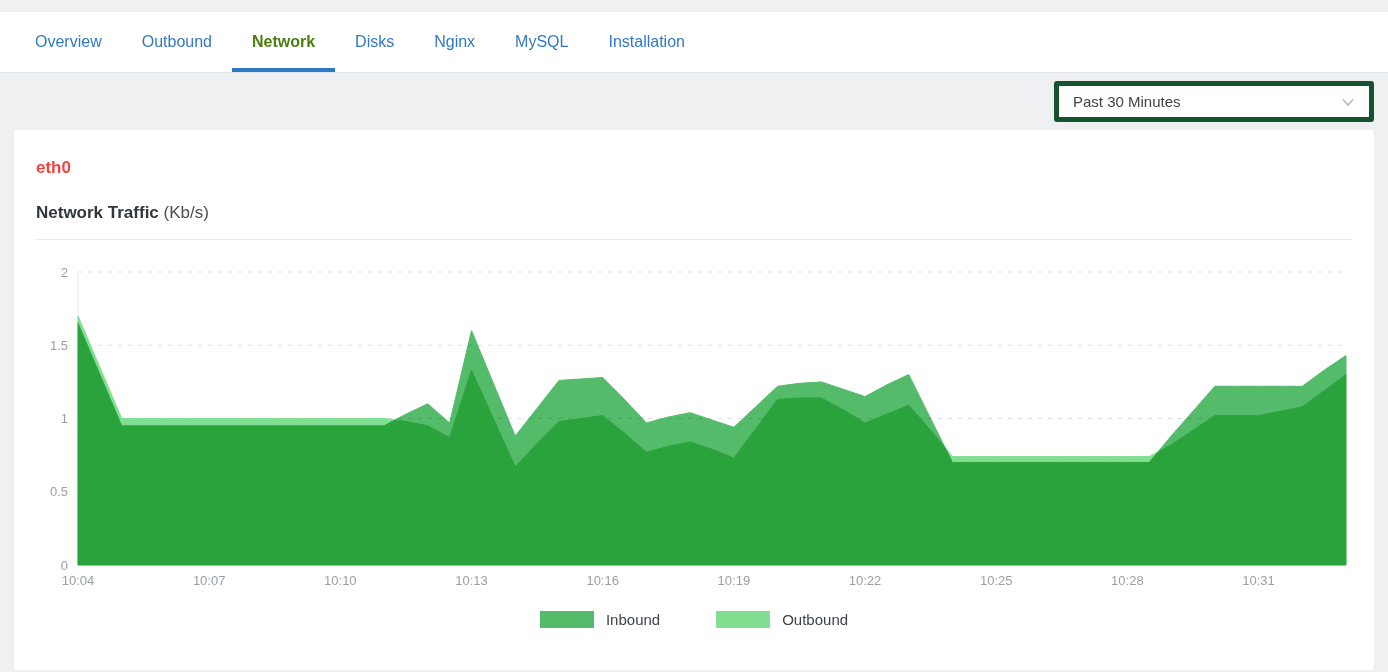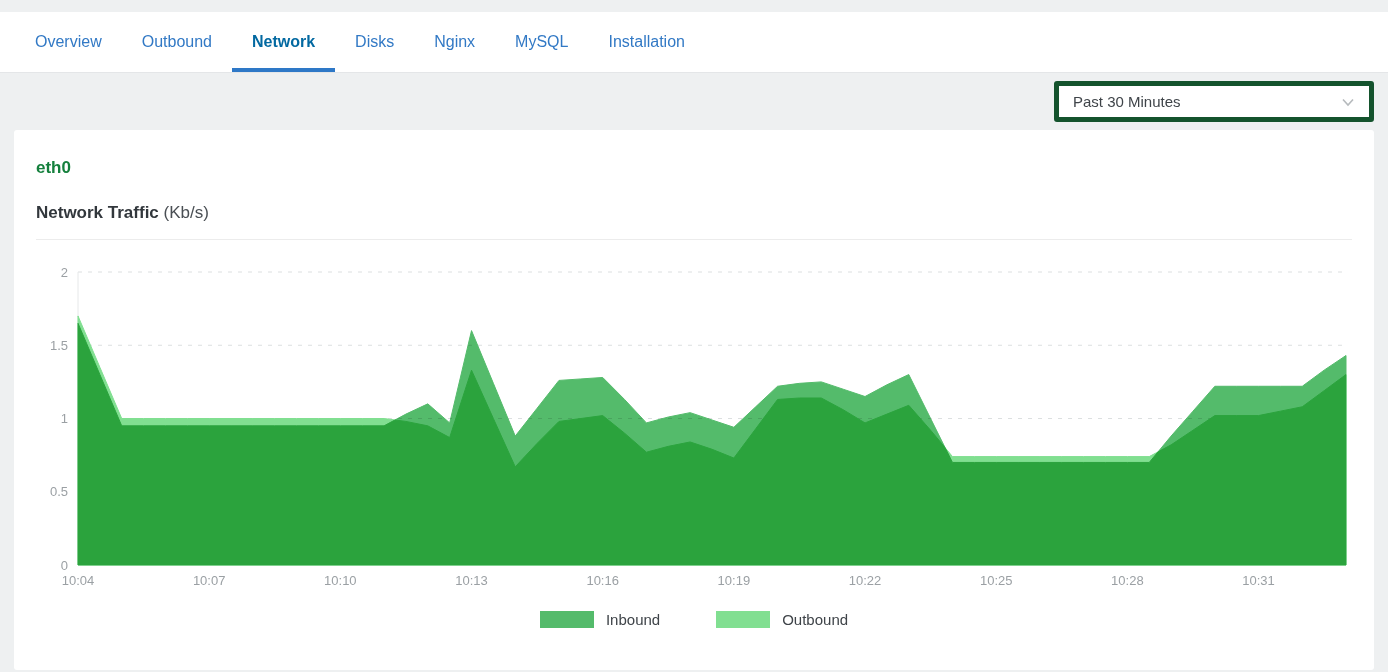--- a/index.html
+++ b/index.html
@@ -25,21 +25,21 @@
     align-items: center;
     padding: 0 20px;
     font-size: 16px;
     color: var(--tab-link, #3279c5);
     border-bottom: 4px solid transparent;
     padding-top: 4px;
     cursor: pointer;
     white-space: nowrap;
   }
   .tab.active {
-    color: #0369a1;
+    color: #4d7c0f;
     font-weight: 700;
     border-bottom-color: var(--accent, #2e78c7);
   }
   
   .band {
     height: 57px;
     position: relative;
   }
   .dropdown {
     position: absolute;
@@ -65,21 +65,21 @@
     height: 540px;
     background: #ffffff;
     border-radius: 3px;
     padding: 0 22px;
     position: relative;
   }
   .iface {
     padding-top: 28px;
     font-size: 17px;
     font-weight: 700;
-    color: #15803d;
+    color: #ef4444;
   }
   .chart-title {
     margin-top: 25px;
     font-size: 17px;
     color: #32373c;
   }
   .chart-title .t-main { font-weight: 700; margin-top: 16px; }
   .chart-title .t-unit { font-weight: 400; color: #4a4f54; text-align: right; }
   .divider {
     border-top: 1px solid #ececec;

